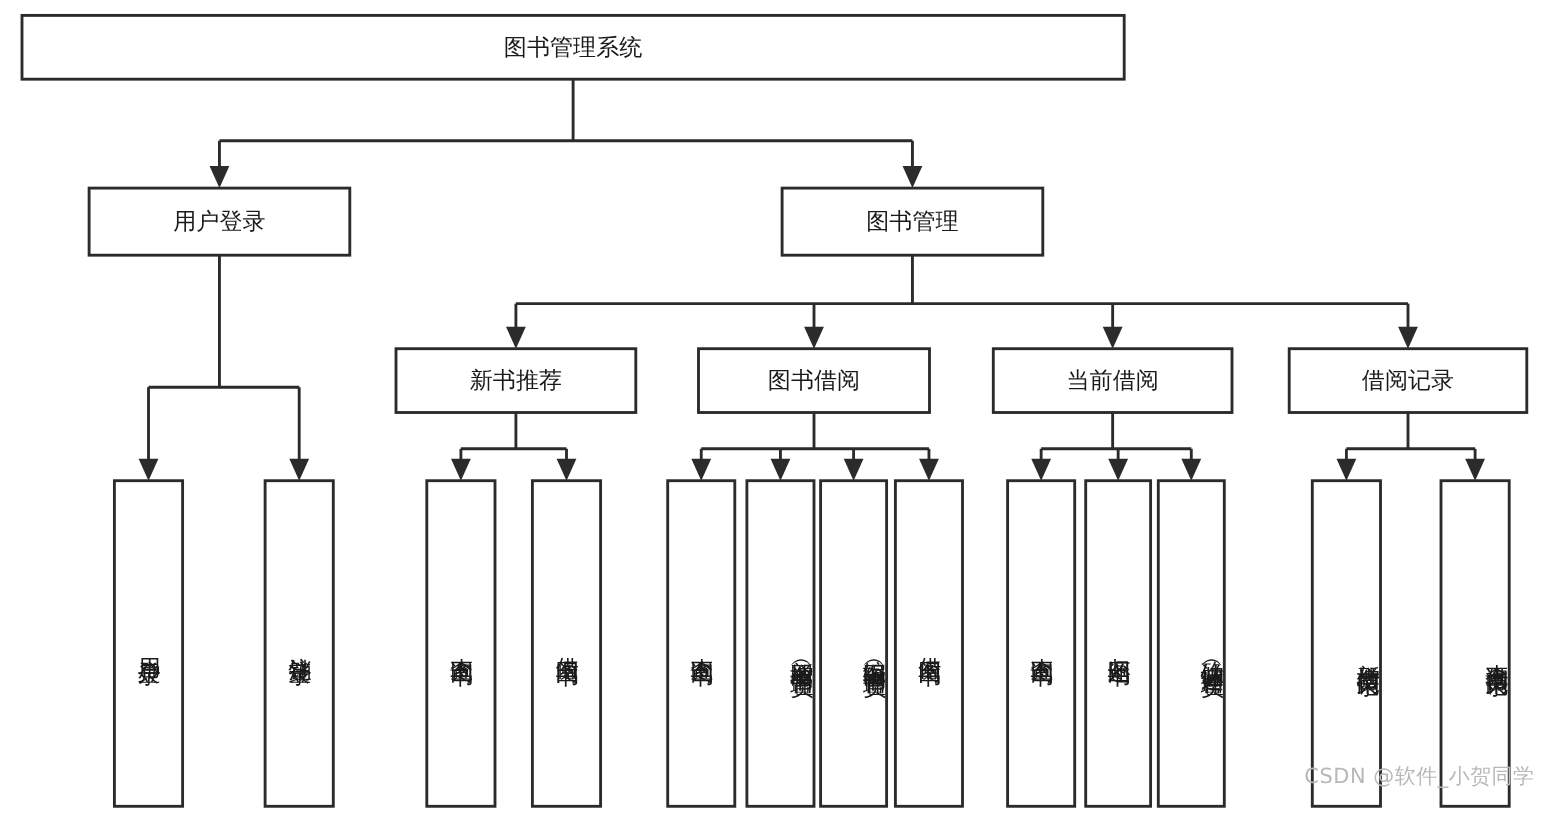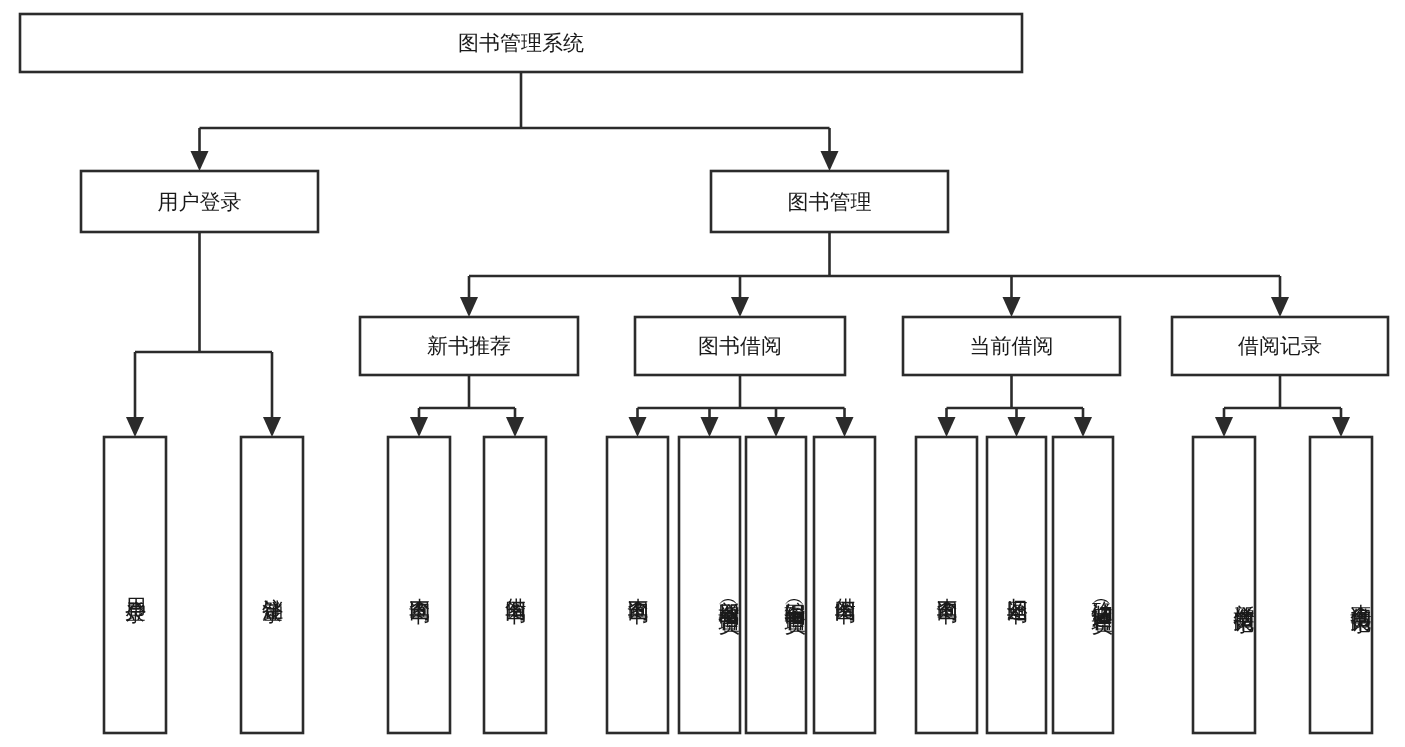--- a/index.html
+++ b/index.html
@@ -218,13 +218,14 @@
       <div class="vlabel" style="left: 679px; top: 445px; width: 61px; height: 296px;">新增图书（管理员）</div>
       <div class="vlabel" style="left: 746px; top: 445px; width: 60px; height: 296px;">编辑图书（管理员）</div>
       <div class="vlabel center-v" style="left: 814px; top: 437px; width: 61px; height: 296px;">借阅图书</div>
       <div class="vlabel center-v" style="left: 916px; top: 437px; width: 61px; height: 296px;">查询图书</div>
       <div class="vlabel center-v" style="left: 987px; top: 437px; width: 59px; height: 296px;">归还图书</div>
       <div class="vlabel" style="left: 1053px; top: 445px; width: 60px; height: 296px;">确认归还（管理员）</div>
       <div class="vlabel" style="left: 1193px; top: 445px; width: 62px; height: 296px;">新增借阅记录</div>
       <div class="vlabel" style="left: 1310px; top: 445px; width: 62px; height: 296px;">查询借阅记录</div>
     </div>
 
+  <div class="watermark">CSDN @软件_小贺同学</div>
 </div>
 
 </body></html>

